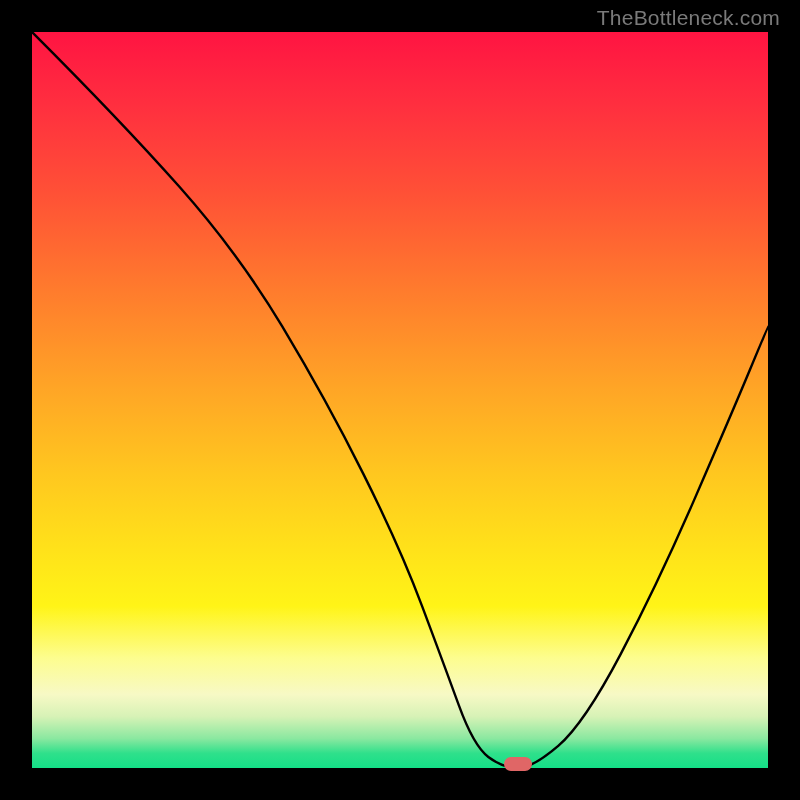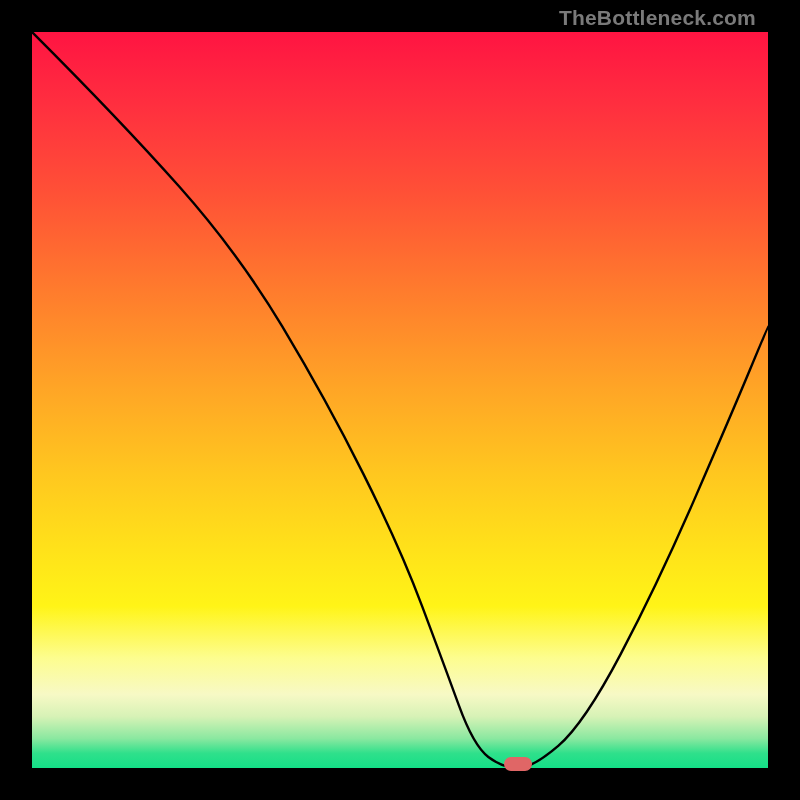--- a/index.html
+++ b/index.html
@@ -40,24 +40,24 @@
       #f7f9c5 90%,
       #d7f2b6 93%,
       #8ae8a0 96%,
       #2fe08b 98%,
       #14df87 100%
     );
   }
   .watermark {
     position: absolute;
     top: 6px;
-    right: 44px;
+    right: 20px;
     color: #7a7a7a;
     font-size: 21px;
-    font-weight: 700;
+    font-weight: 400;
     letter-spacing: 0.2px;
     user-select: none;
   }
   svg.curve {
     position: absolute;
     left: 0;
     top: 0;
     width: 736px;
     height: 736px;
   }

